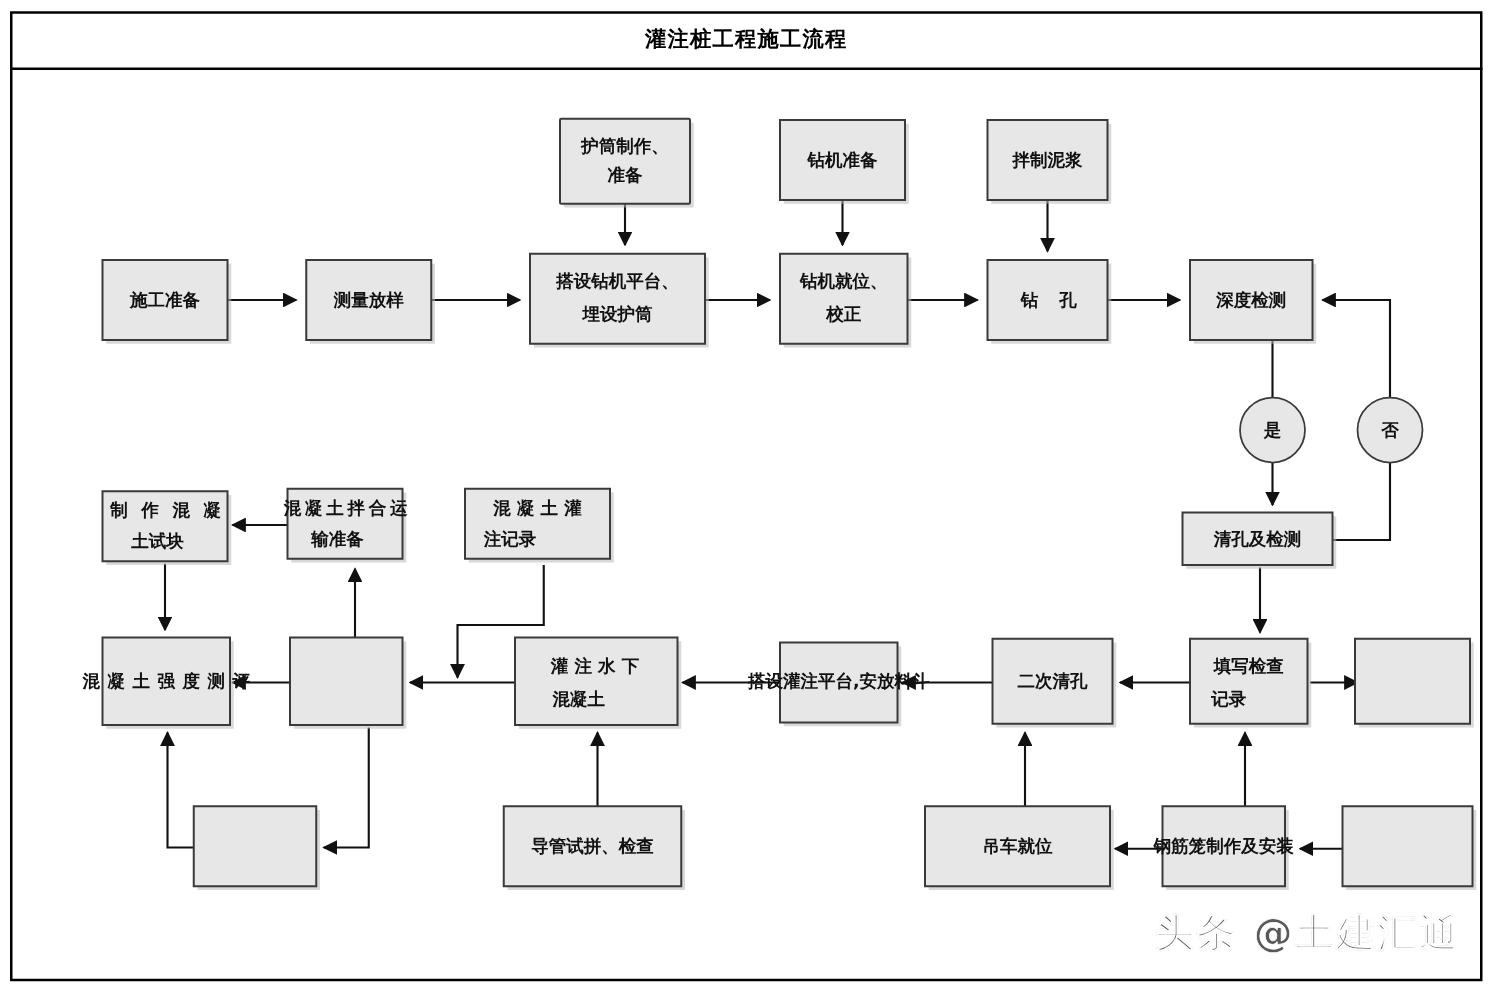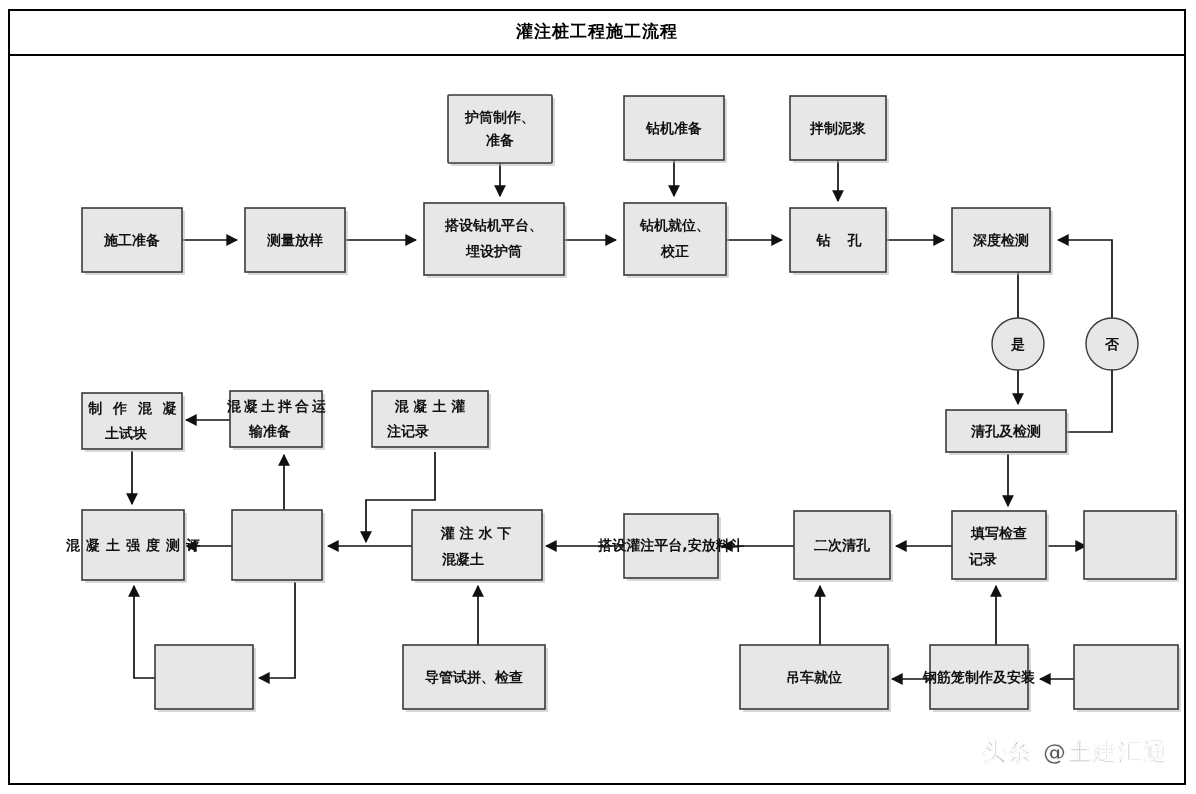--- a/index.html
+++ b/index.html
@@ -79,21 +79,21 @@
   .nodetext.wide { letter-spacing: 6px; }
   .edge {
     stroke: #111111;
     stroke-width: 1.7;
     fill: none;
   }
   .watermark {
     position: absolute;
     right: 28px;
     bottom: 26px;
-    font-size: 23px;
+    font-size: 31px;
     font-weight: bold;
     color: #3b3b3b;
     letter-spacing: 2px;
     opacity: 0.85;
     -webkit-text-stroke: 0.6px #ffffff;
     text-shadow: 1px 1px 0 #ffffff, -1px -1px 0 #ffffff;
     margin-top: 22px;
   }
 </style>
 </head>

